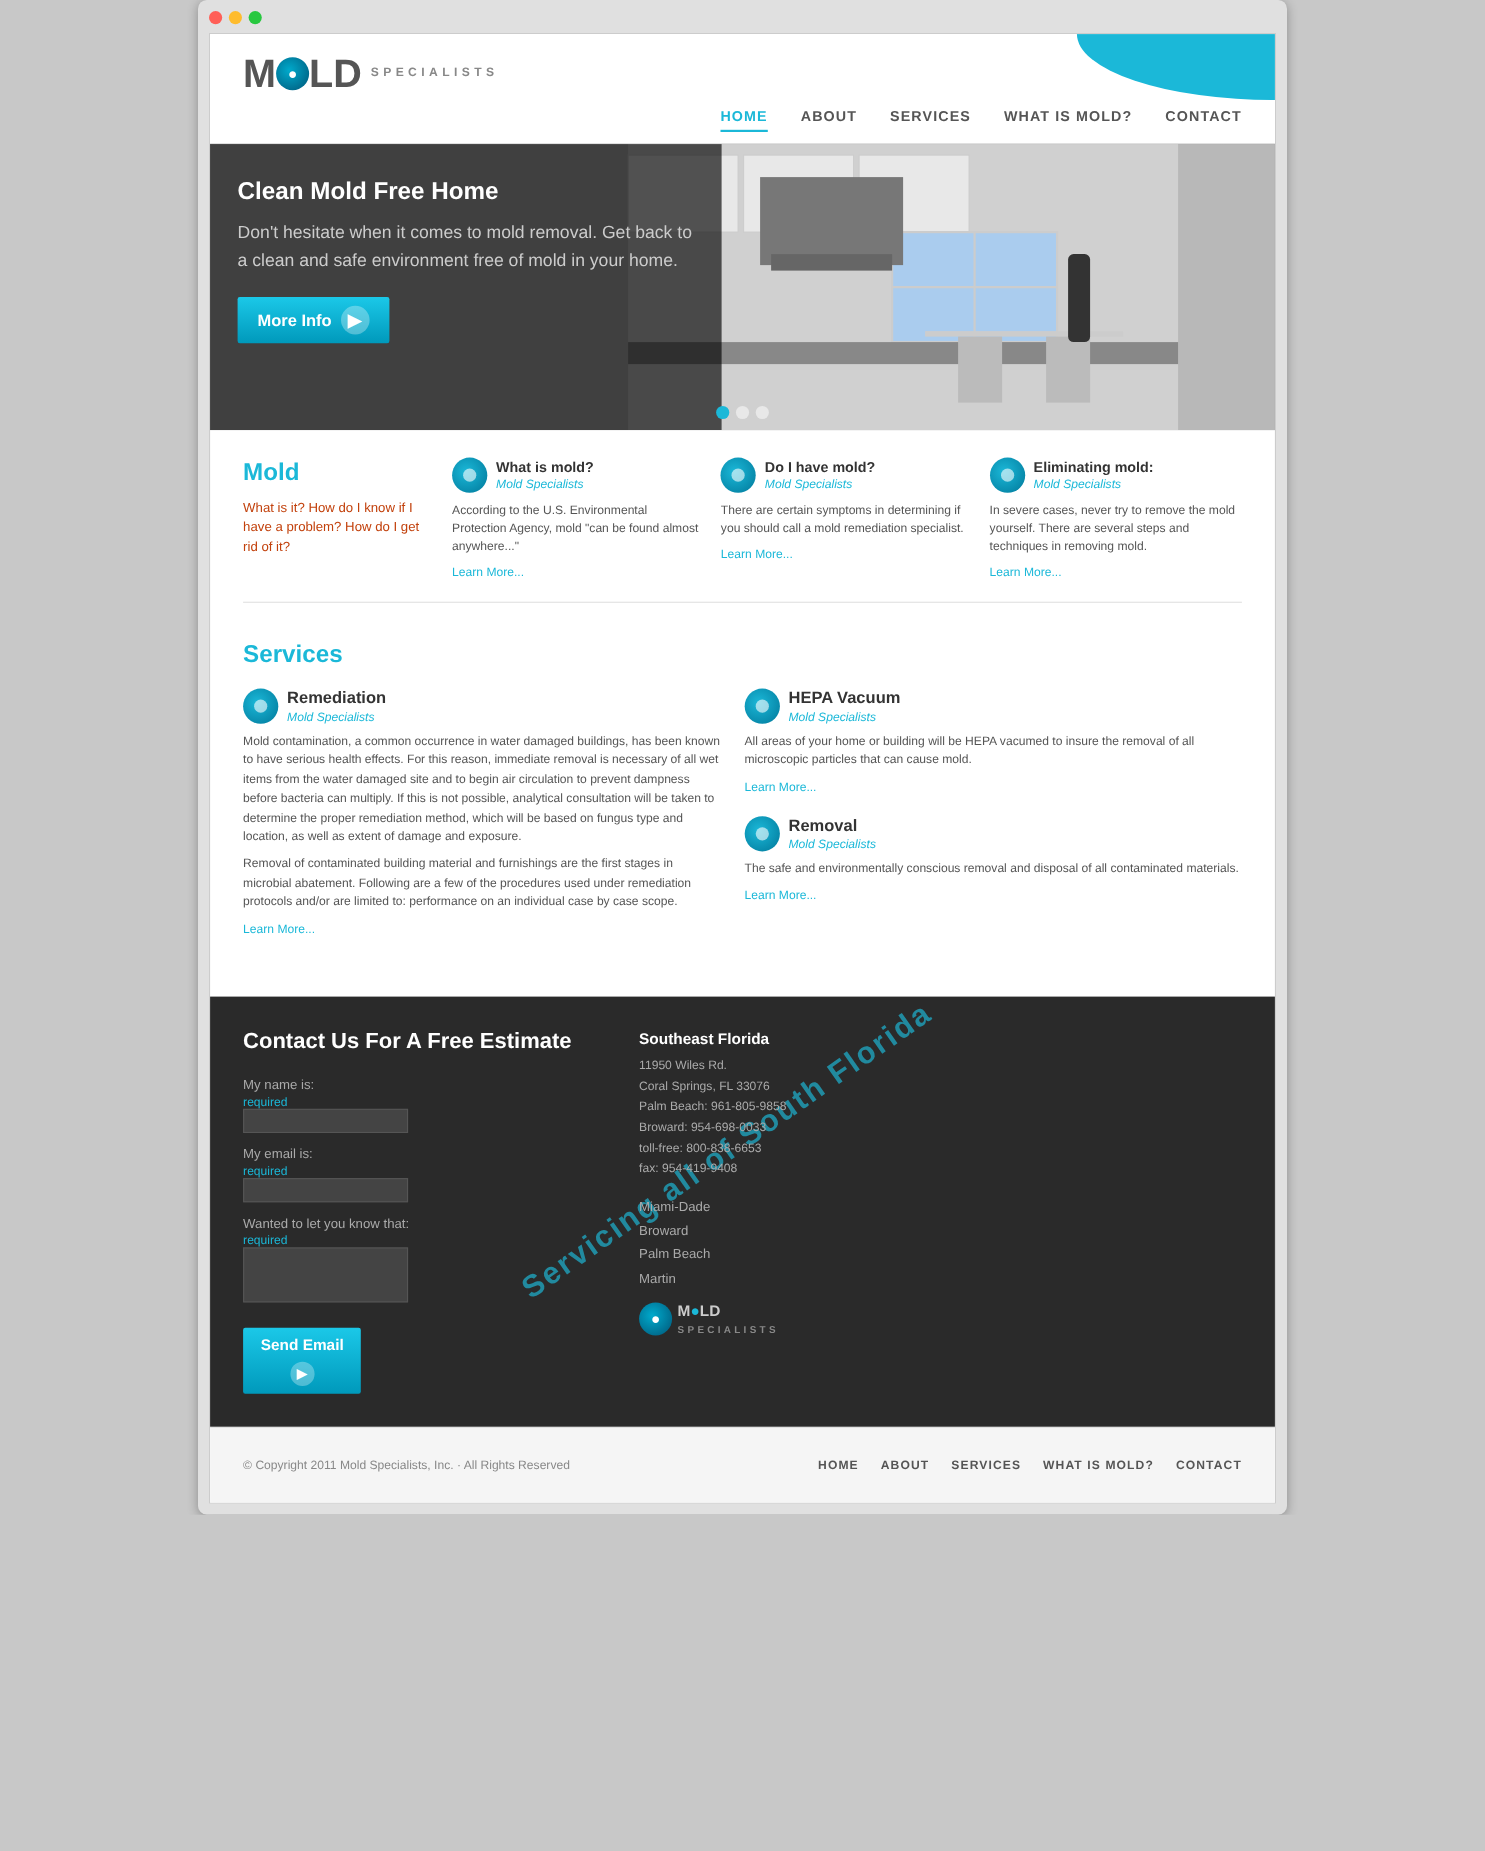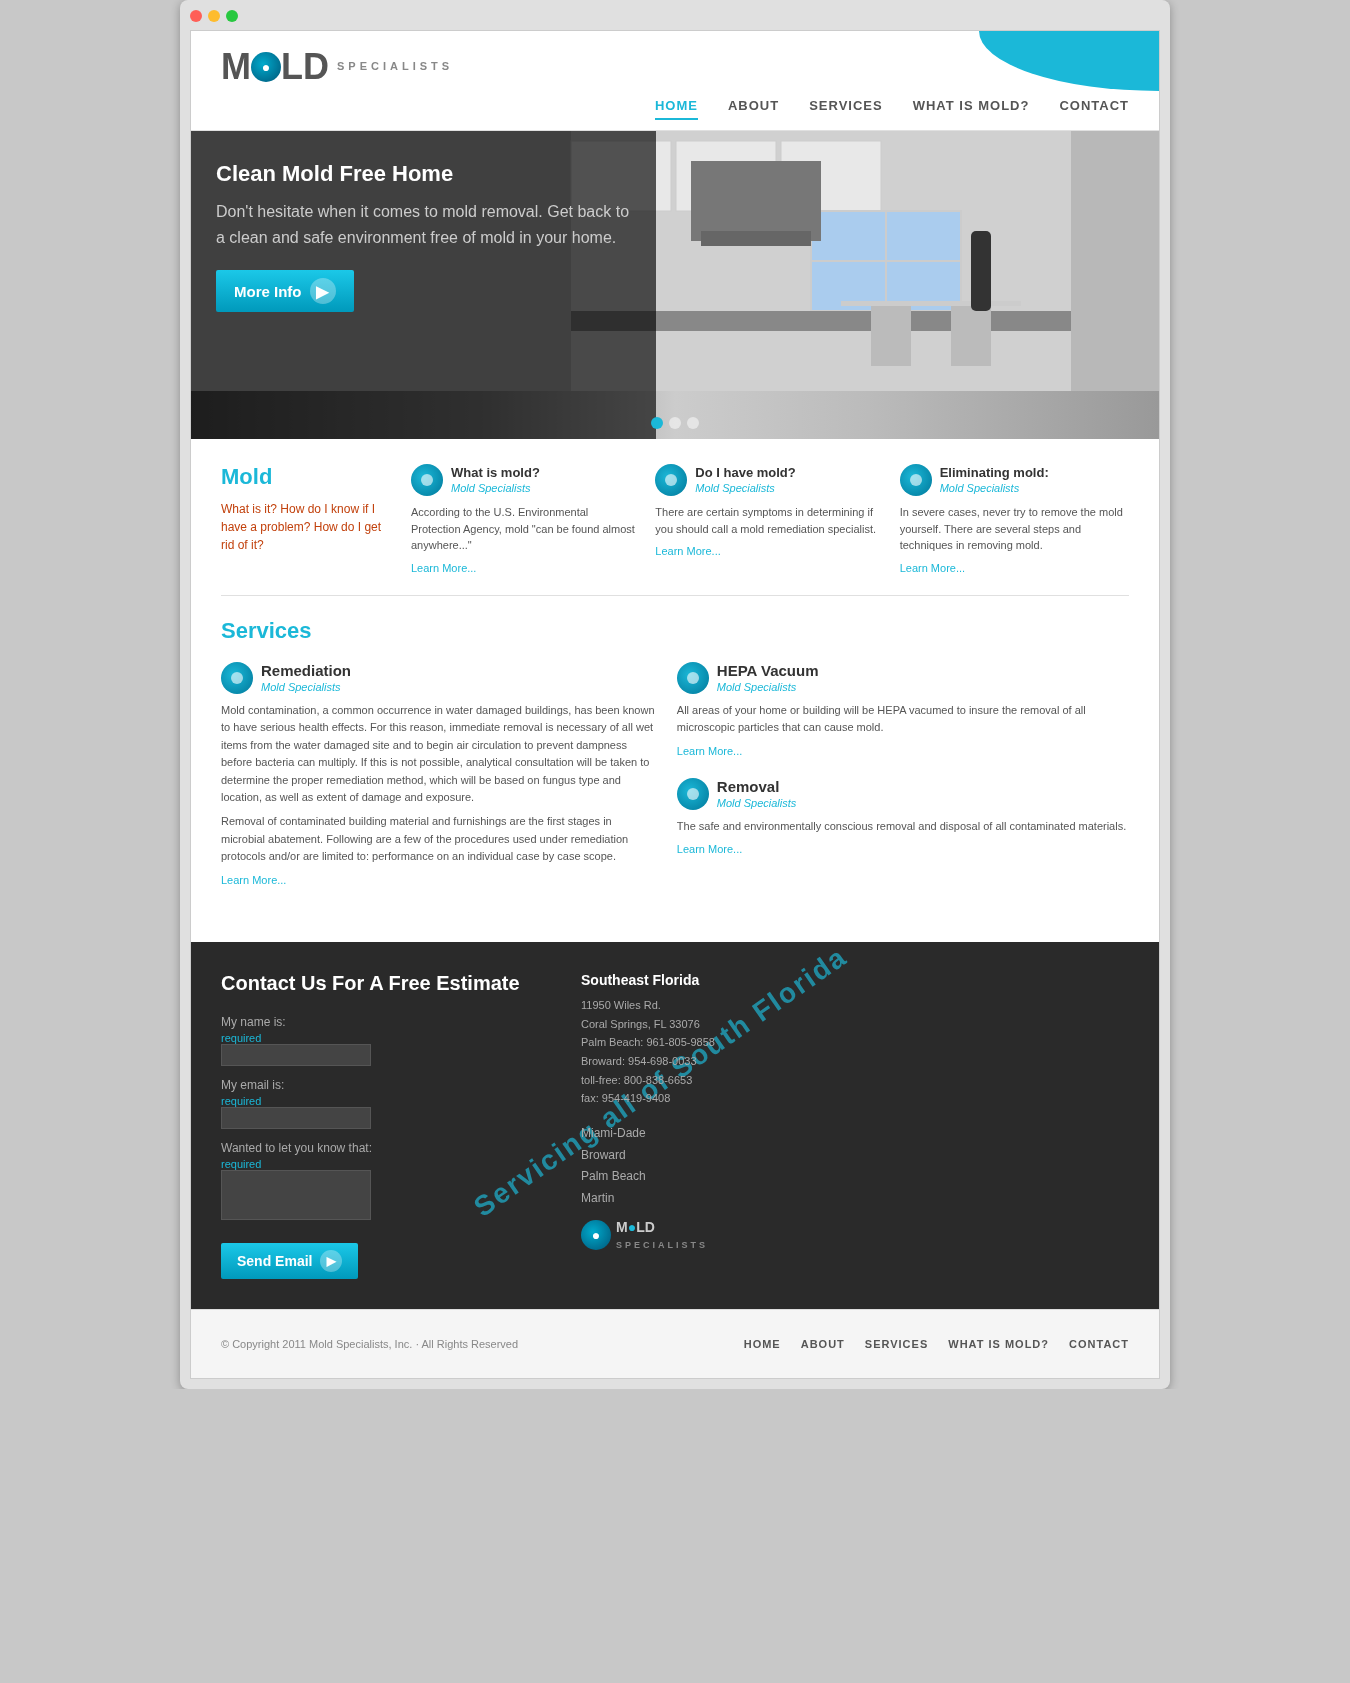--- a/index.html
+++ b/index.html
@@ -82,21 +82,21 @@
     }
     nav a.active {
       color: #1bb8d8;
       border-bottom: 2px solid #1bb8d8;
     }
 
     
     .hero-slider {
       position: relative;
       width: 100%;
-      height: 308px;
+      height: 260px;
       background: #888;
       overflow: hidden;
     }
     
     .kitchen-sim {
       position: absolute;
       inset: 0;
       background: linear-gradient(to right, #555 0%, #888 30%, #ccc 50%, #bbb 70%, #999 100%);
     }
     .hero-overlay {
@@ -155,21 +155,21 @@
 
     
     .main-content {
       padding: 25px 30px;
     }
 
     
     .mold-section {
       display: flex;
       gap: 20px;
-      margin-bottom: 22px;
+      margin-bottom: 34px;
       padding-bottom: 20px;
       border-bottom: 1px solid #e0e0e0;
     }
     .mold-intro {
       flex: 0 0 170px;
     }
     .mold-intro h2 {
       color: #1bb8d8;
       font-size: 22px;
       margin-bottom: 10px;
@@ -326,20 +326,21 @@
       gap: 8px;
       background: linear-gradient(to bottom, #1bc8e8, #0099bb);
       color: #fff;
       font-size: 14px;
       font-weight: bold;
       padding: 7px 16px;
       border: none;
       cursor: pointer;
       border-radius: 2px;
       margin-top: 8px;
+      flex-direction: column;
     }
 
     
     .diagonal-banner {
       position: absolute;
       top: 40px;
       left: 320px;
       width: 300px;
       height: 200px;
       display: flex;

